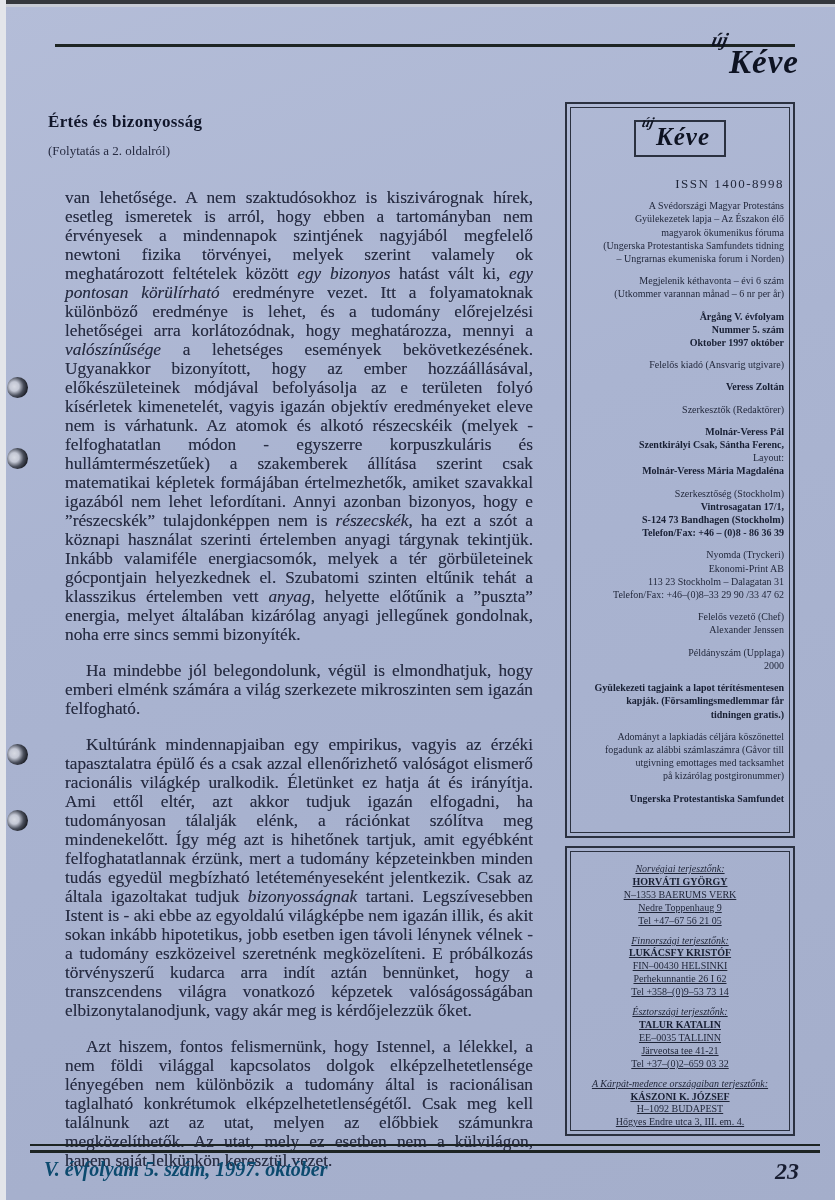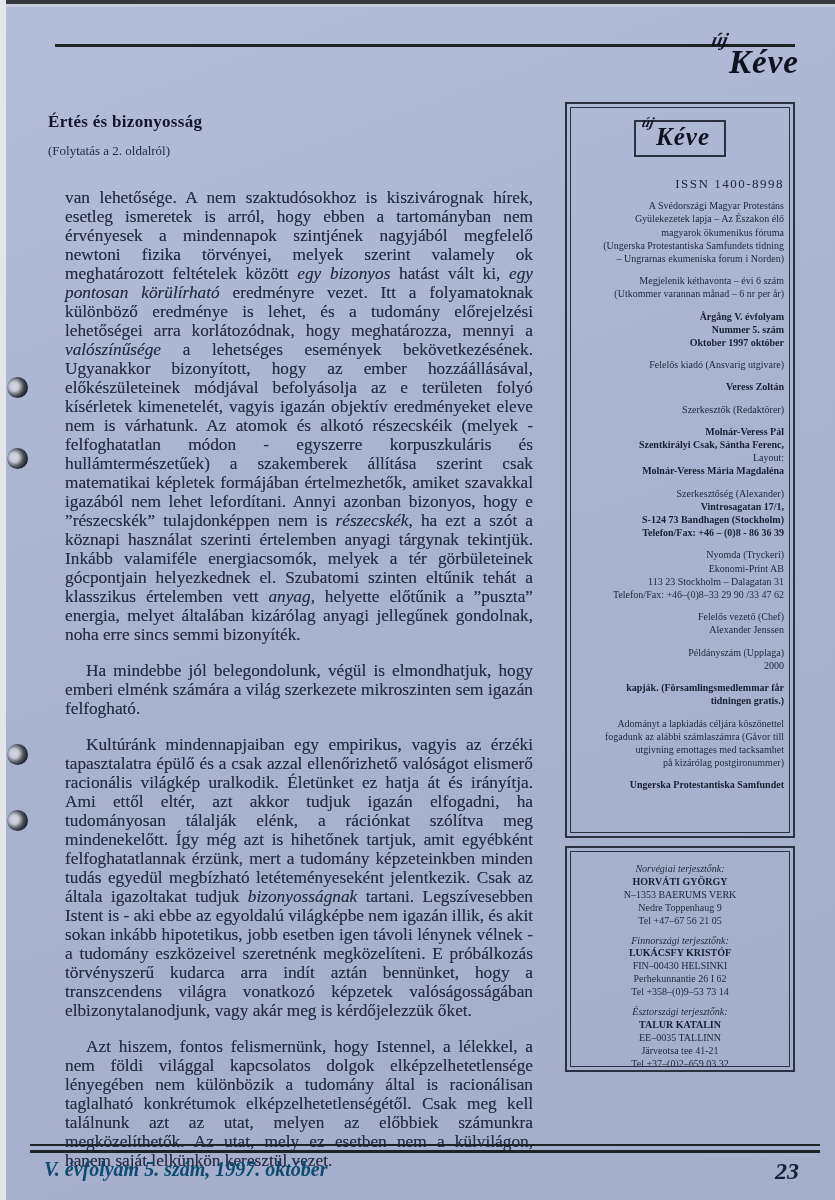--- a/index.html
+++ b/index.html
@@ -33,21 +33,21 @@
     text-shadow:0 0 .4px rgba(39,44,66,.55);}
   .para.indent{text-indent:21px;}
   .para i{font-style:italic;}
 
   
   .sidebar{position:absolute;left:565px;top:102px;width:230px;color:#1f2538;}
   .sbox{border:2px solid #2b3140;padding:3px;box-sizing:border-box;}
   .sbox-inner{border:1px solid #2b3140;box-sizing:border-box;height:100%;
     text-align:center;overflow:hidden;padding:12px 5px 4px;}
   .box1{height:736px;}
-  .box2{height:226px;margin-top:8px;}
+  .box2{height:290px;margin-top:8px;text-decoration:underline;}
   .box2 .sbox-inner{padding-top:11px;}
   .mini-logo{display:inline-block;position:relative;border:2px solid #2b3140;
     padding:2px 14px 6px 20px;margin-bottom:16px;color:#0e1322;}
   .mini-logo .name{font-size:25px;font-weight:bold;font-style:italic;letter-spacing:1px;line-height:1;}
   .mini-logo .prefix{position:absolute;left:6px;top:-7px;font-size:14px;font-weight:bold;font-style:italic;transform:skewX(-12deg);}
   .mblock{margin-bottom:9px;text-align:right;}
   .mline{font-size:10px;line-height:13.2px;}
   .mline.b{font-weight:bold;color:#181f33;}
   .mline.i{font-style:italic;}
   .mblock.issn .mline{font-size:13px;letter-spacing:1.5px;margin:4px 0 6px;}
@@ -116,36 +116,37 @@
         </div><div class="mblock">
           <div class="mline b">Veress Zoltán</div>
         </div><div class="mblock">
           <div class="mline">Szerkesztők (Redaktörer)</div>
         </div><div class="mblock">
           <div class="mline b">Molnár-Veress Pál</div>
           <div class="mline b">Szentkirályi Csak, Sántha Ferenc,</div>
           <div class="mline">Layout:</div>
           <div class="mline b">Molnár-Veress Mária Magdaléna</div>
         </div><div class="mblock">
-          <div class="mline">Szerkesztőség (Alexander)</div>
+          <div class="mline">Szerkesztőség (Stockholm)</div>
           <div class="mline b">Vintrosagatan 17/1,</div>
           <div class="mline b">S-124 73  Bandhagen (Stockholm)</div>
           <div class="mline b">Telefon/Fax:  +46 – (0)8 - 86 36 39</div>
         </div><div class="mblock">
           <div class="mline">Nyomda (Tryckeri)</div>
           <div class="mline">Ekonomi-Print AB</div>
           <div class="mline">113 23  Stockholm – Dalagatan 31</div>
           <div class="mline">Telefon/Fax: +46–(0)8–33 29 90 /33 47 62</div>
         </div><div class="mblock">
           <div class="mline">Felelős vezető (Chef)</div>
           <div class="mline">Alexander Jenssen</div>
         </div><div class="mblock">
           <div class="mline">Példányszám (Upplaga)</div>
           <div class="mline">2000</div>
         </div><div class="mblock">
+          <div class="mline b">Gyülekezeti tagjaink a lapot térítésmentesen</div>
           <div class="mline b">kapják. (Församlingsmedlemmar får</div>
           <div class="mline b">tidningen gratis.)</div>
         </div><div class="mblock">
           <div class="mline">Adományt a lapkiadás céljára köszönettel</div>
           <div class="mline">fogadunk az alábbi számlaszámra (Gåvor till</div>
           <div class="mline">utgivning emottages med tacksamhet</div>
           <div class="mline">på kizárólag postgironummer)</div>
         </div><div class="mblock">
           <div class="mline b">Ungerska Protestantiska Samfundet</div>
         </div></div>

